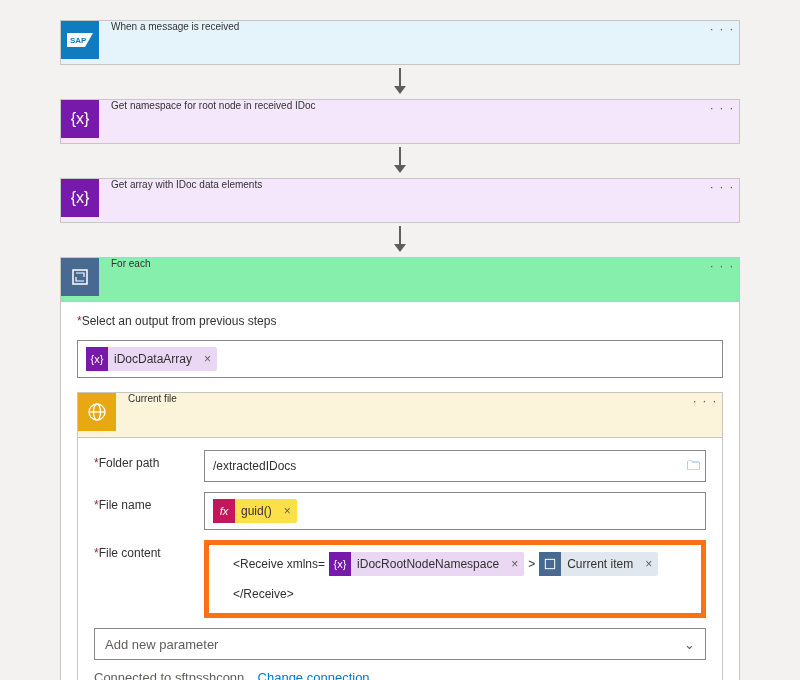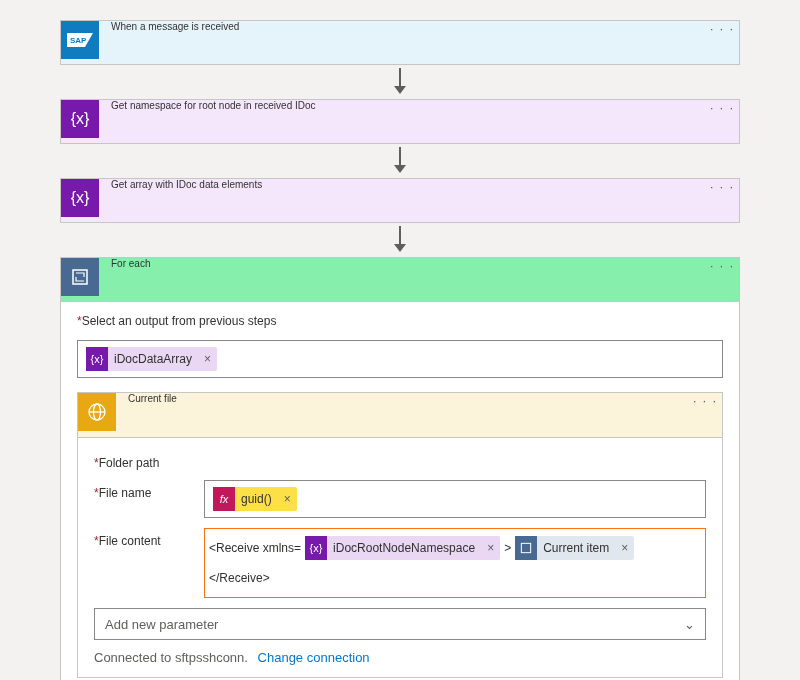--- a/index.html
+++ b/index.html
@@ -39,21 +39,21 @@
   .prop-row{display:flex;margin-bottom:10px;align-items:flex-start}
   .prop-label{width:110px;padding-top:6px;font-size:12px}
   .prop-field{flex:1}
   .folder-row{position:relative}
   .folder-row .browse{position:absolute;right:6px;top:6px;color:#0078d4;cursor:pointer}
   .sel{border:1px solid #8a8886;height:32px;display:flex;align-items:center;justify-content:space-between;padding:0 10px;margin-top:8px;cursor:pointer;font-size:13px;color:#605e5c}
   .conn{margin-top:10px;font-size:13px;color:#605e5c}
   .conn a{color:#0078d4;text-decoration:none;margin-left:6px}
   .link-btn{display:flex;align-items:center;justify-content:center;gap:6px;color:#0078d4;margin:14px 0 6px;cursor:pointer;font-size:13px}
   .txt{font-size:12px;color:#323130}
-  .fc-wrap{border:1px solid #f97316;padding:6px 4px}
+  .fc-wrap{border:5px solid #f97316;padding:6px 24px}
   .fc-line{display:flex;flex-wrap:wrap;align-items:center;gap:4px;min-height:26px}
 </style>
 </head>
 <body>
 
 <div class="canvas">
 
   <div class="step s-sap">
     <div class="icon-box">
         <svg width="26" height="14" viewBox="0 0 26 14">
@@ -129,20 +129,26 @@
               <line x1="2" y1="10" x2="18" y2="10" stroke="#fff" stroke-width="1.3"></line>
             </svg>
           </div>
         <div class="title">Current file</div>
         <div class="menu">· · ·</div>
       </div>
       <div class="inner-body">
 
         <div class="prop-row">
           <div class="prop-label"><span class="req">*</span><span>Folder path</span></div>
+          <div class="prop-field folder-row">
+            <div class="input-row">
+              <span class="txt">/extractedIDocs</span>
+            </div>
+            <span class="browse">🗀</span>
+          </div>
         </div>
 
         <div class="prop-row">
           <div class="prop-label"><span class="req">*</span><span>File name</span></div>
           <div class="prop-field">
             <div class="input-row">
               <span class="token tk-fx">
                 <span class="tk-ic">
                     <i style="font-style:italic">fx</i>
                   </span>

